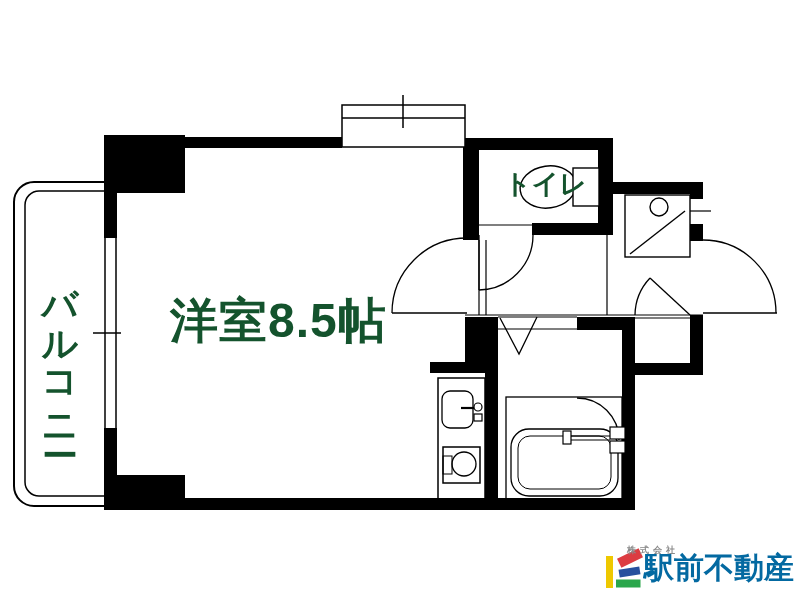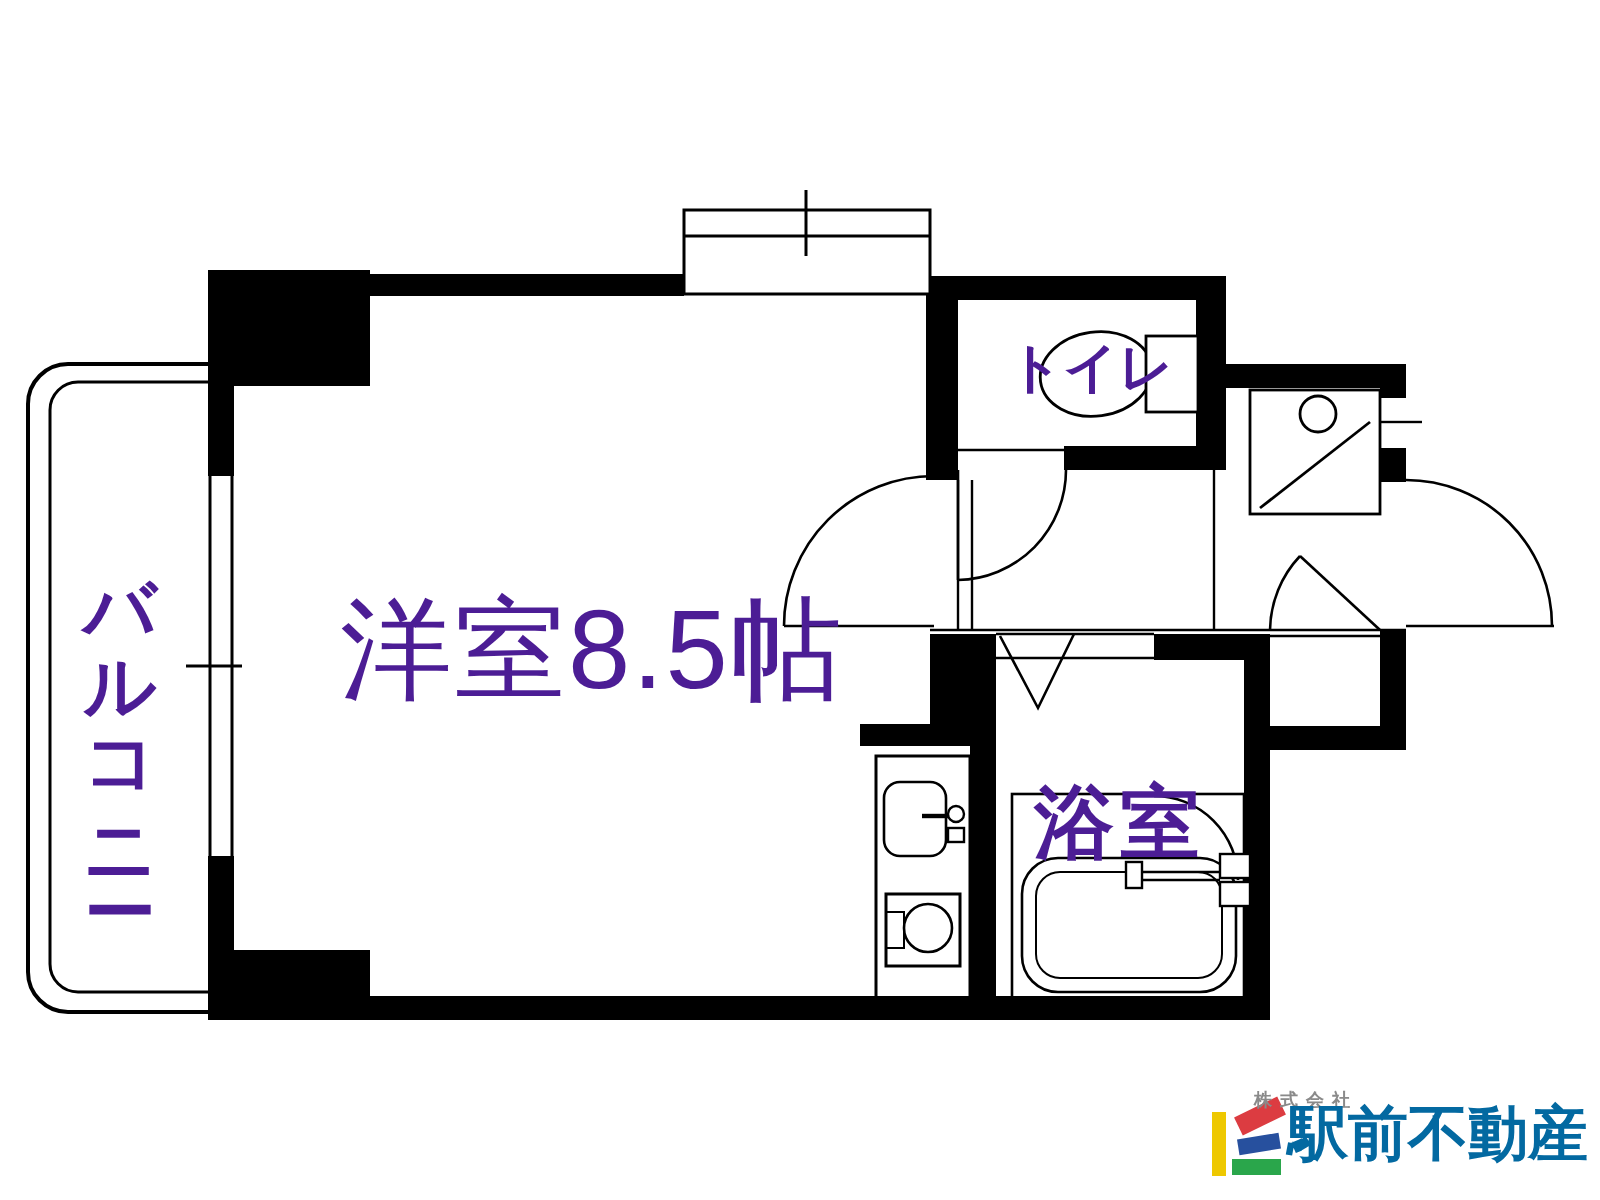--- a/index.html
+++ b/index.html
@@ -1,20 +1,20 @@
 <!DOCTYPE html>
 <html><head>
 <meta charset="utf-8">
 <style>
   html,body{margin:0;padding:0;background:#ffffff;}
   .stage{position:relative;width:800px;height:600px;background:#ffffff;overflow:hidden;
          font-family:"Liberation Sans","DejaVu Sans",sans-serif;}
   .stage svg{position:absolute;left:0;top:0;}
-  .lbl{position:absolute;color:#4c1d95;white-space:nowrap;line-height:1;}
-  .lbl-room{left:170px;top:297px;font-size:56px;font-weight:400;letter-spacing:1px;}
+  .lbl{position:absolute;color:#14532d;white-space:nowrap;line-height:1;}
+  .lbl-room{left:170px;top:297px;font-size:48px;font-weight:700;letter-spacing:1px;}
   .lbl-balcony{left:42px;top:264px;font-size:36px;font-weight:600;
                writing-mode:vertical-rl;text-orientation:upright;letter-spacing:2px;}
   .lbl-toilet{left:504px;top:171px;font-size:27px;font-weight:600;}
   .lbl-bath{left:517px;top:392px;font-size:40px;font-weight:600;letter-spacing:3px;}
   .lbl-prefix{left:627px;top:546px;font-size:9px;color:#8a8a8a;letter-spacing:4px;font-weight:700;font-family:Liberation Serif, serif;}
   .lbl-company{left:644px;top:553px;font-size:30px;color:#0369a1;font-weight:700;letter-spacing:0px;}
 </style>
 </head>
 <body>
 
@@ -145,17 +145,16 @@
       <rect x="606" y="556" width="7" height="32" fill="#eec800"></rect>
       <rect x="-12" y="-5" width="24" height="10" transform="translate(630 558) rotate(-26)" fill="#dc3c41"></rect>
       <rect x="-10.5" y="-4" width="21" height="8" transform="translate(629.5 572) rotate(-9)" fill="#27509e"></rect>
       <rect x="-12" y="-4" width="24.5" height="8" transform="translate(628 583.5)" fill="#2aa64b"></rect>
     </g>
   </svg>
 
   <div class="lbl lbl-room">洋室8.5帖</div>
   <div class="lbl lbl-balcony">バルコニー</div>
   <div class="lbl lbl-toilet">トイレ</div>
-  <div class="lbl lbl-bath">浴室</div>
   <div class="lbl lbl-prefix">株式会社</div>
   <div class="lbl lbl-company">駅前不動産</div>
 
 </div>
 
 </body></html>

